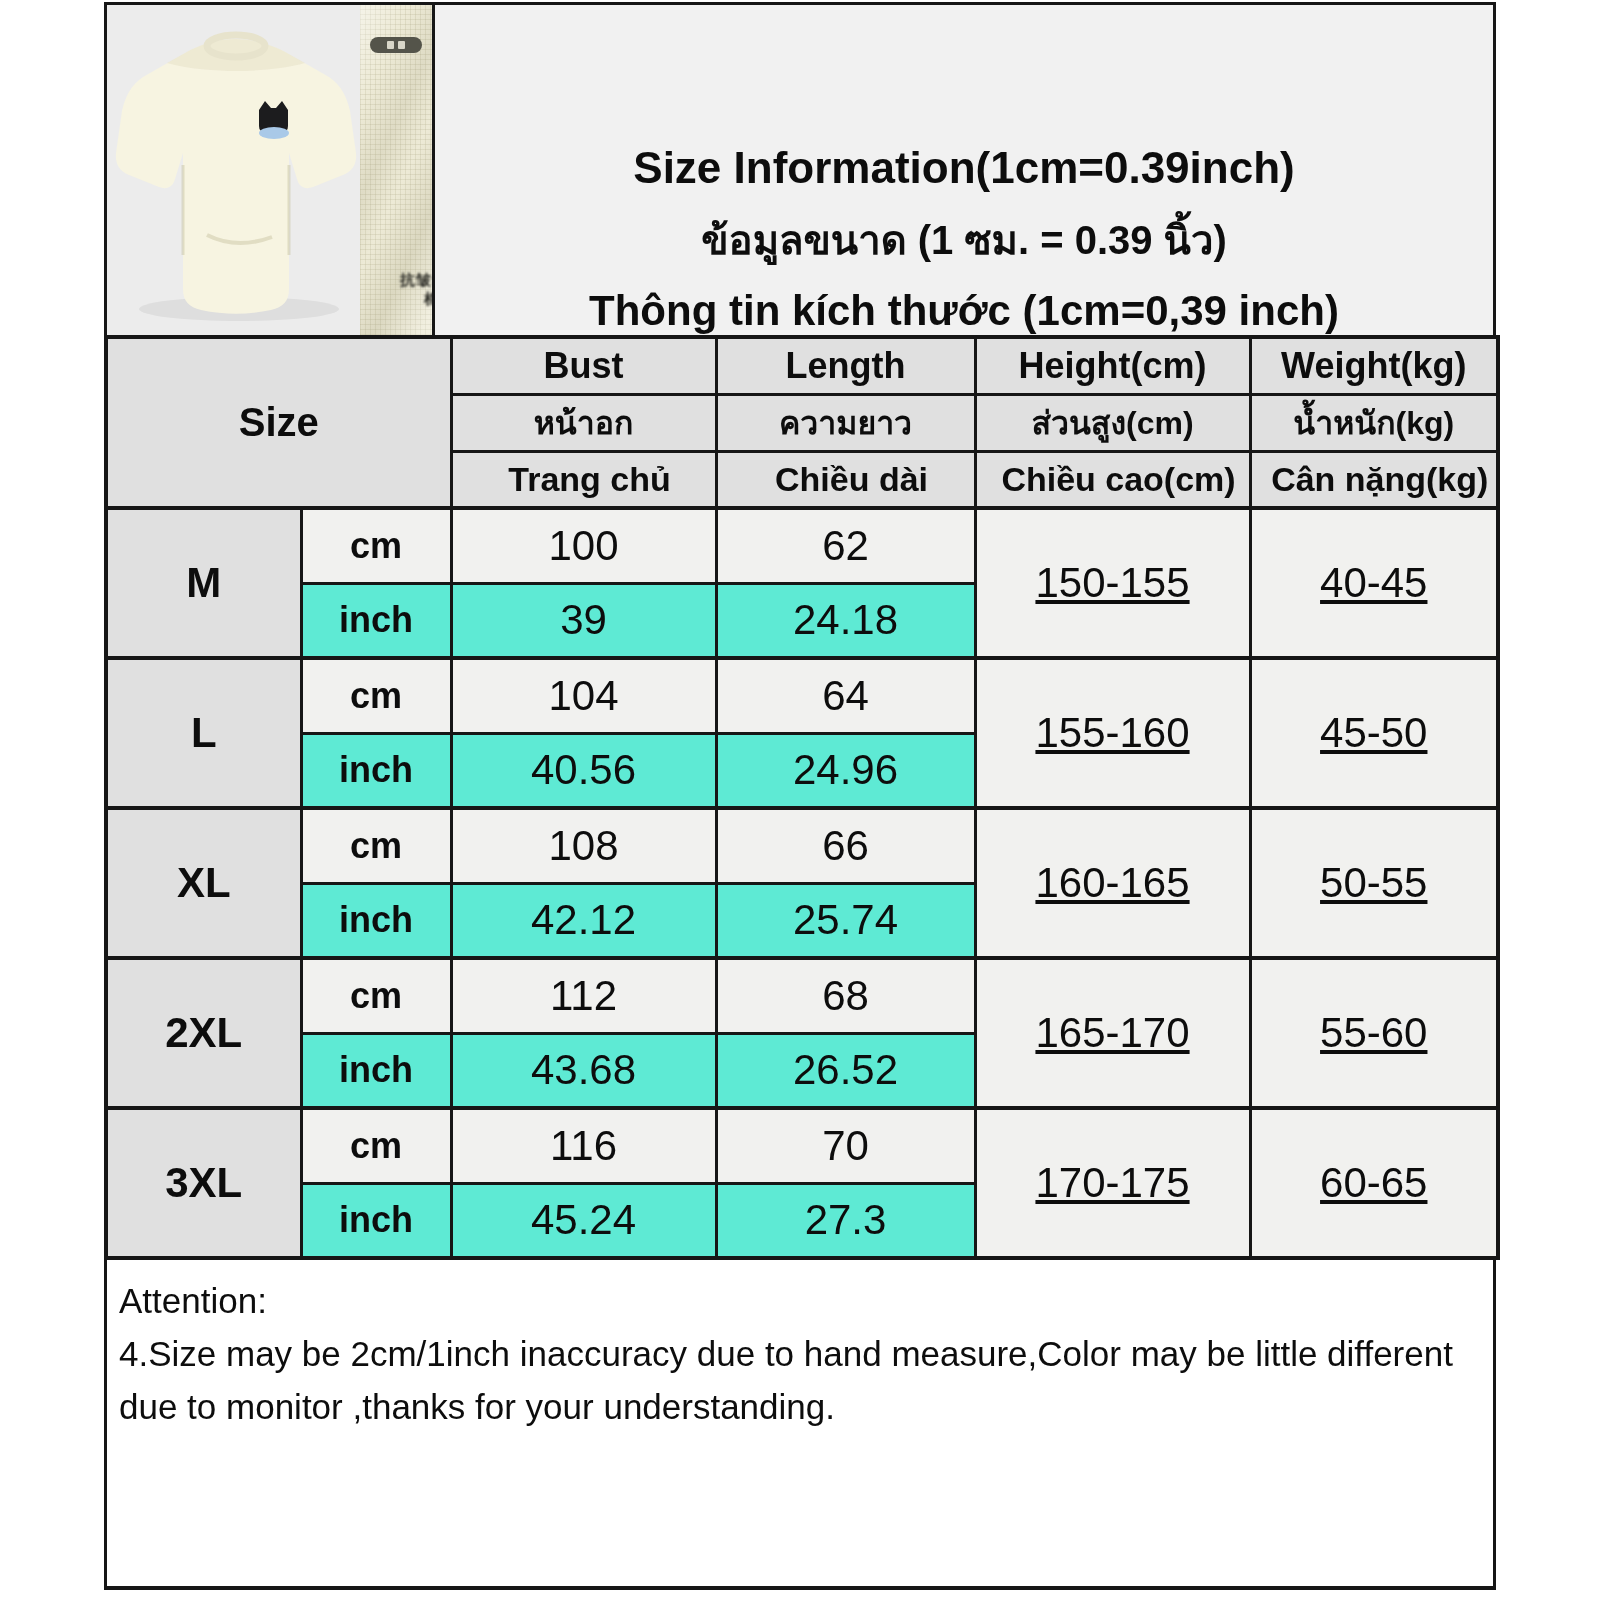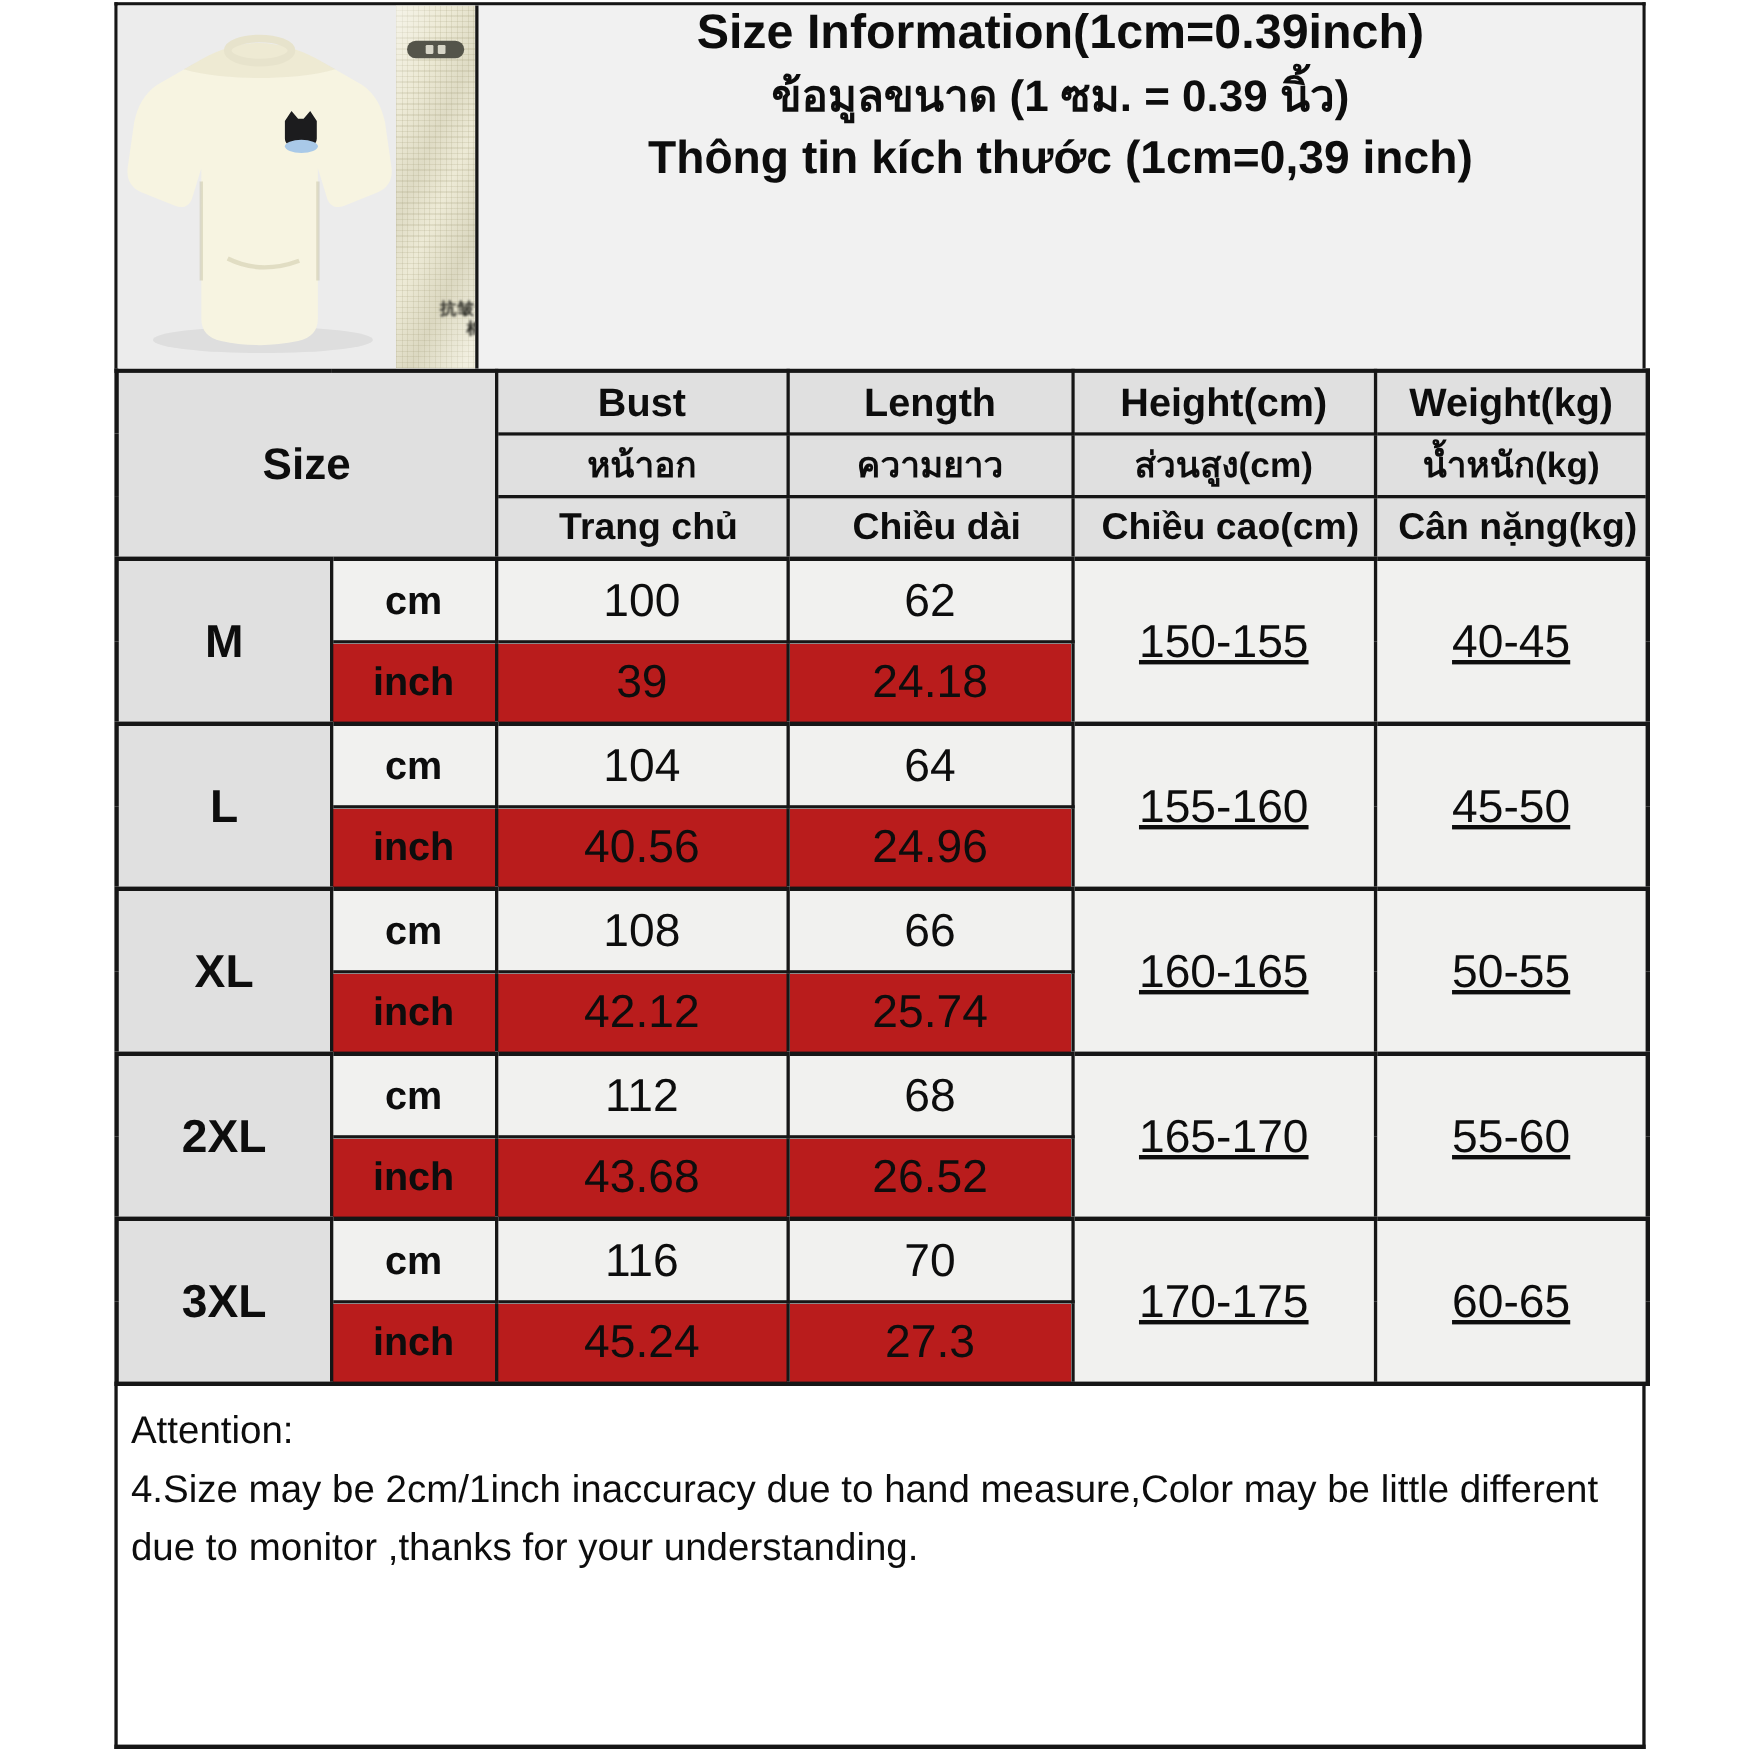--- a/index.html
+++ b/index.html
@@ -25,42 +25,42 @@
     display:flex; align-items:center; justify-content:center; gap:4px;
     filter:blur(0.4px);
   }
   .fabric-badge i { display:block; width:7px; height:8px; background:#d8d6c8; border-radius:1px; }
   .fabric-label {
     position:absolute; bottom:26px; left:0; width:100%; text-align:center;
     font-size:15px; font-weight:bold; color:#2b2b25; letter-spacing:1px;
     filter:blur(0.9px);
     margin-left:36px;
   }
-  .title-area { flex:1; background:#f1f1f1; display:flex; flex-direction:column; align-items:center; justify-content:flex-start; }
+  .title-area { flex:1; background:#f1f1f1; display:flex; flex-direction:column; align-items:center; justify-content:flex-end; gap:15px; }
   .title-line-1 { font-size:44px; font-weight:bold; letter-spacing:0; }
   .title-line-2 { font-size:40px; font-weight:bold; }
   .title-line-3 { font-size:42px; font-weight:bold; }
 
   
   table.size-table { width:1392px; border-collapse:collapse; table-layout:fixed; border:4px solid #161616; }
   .size-table th, .size-table td { border:3px solid #161616; text-align:center; vertical-align:middle; overflow:hidden; }
   .size-table thead tr { height:57px; }
   .size-table tbody tr { height:75px; }
   .size-table thead tr:last-child th { border-bottom-width:4px;padding-left:12px; }
   .size-head { background:#e0e0e0; font-size:40px; font-weight:bold; }
   .col-head { background:#e0e0e0; font-weight:bold; }
   .col-head.en { font-size:36px; }
   .col-head.th { font-size:32px; }
   .col-head.vi { font-size:34px; }
   tr.group-first th, tr.group-first td { border-top-width:4px; }
   .size-label { background:#e0e0e0; font-size:42px; font-weight:bold; }
   .unit-label { font-size:36px; font-weight:bold; }
   td.val { font-size:42px; font-weight:normal; }
   tr.row-cm td { background:#f1f1ef; }
-  tr.row-inch td { background:#b91c1c; }
+  tr.row-inch td { background:#5eead4; }
   td.merged { background:#f1f1ef !important;text-decoration:underline; }
 
   
   .attention { height:330px; border:3px solid #161616; border-top:none; border-bottom-width:4px; background:#ffffff; padding:14px 12px 0 12px; }
   .attention p { font-size:35px; line-height:53px; font-weight:normal; color:#0d0d0d; }
 </style>
 </head>
 <body>
 
 <div class="canvas">

